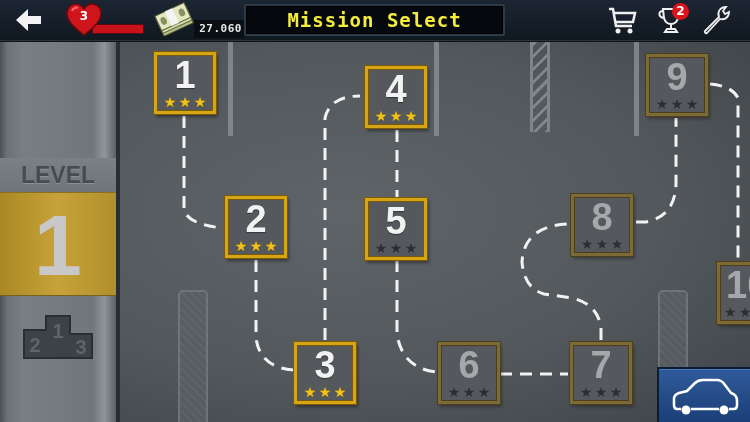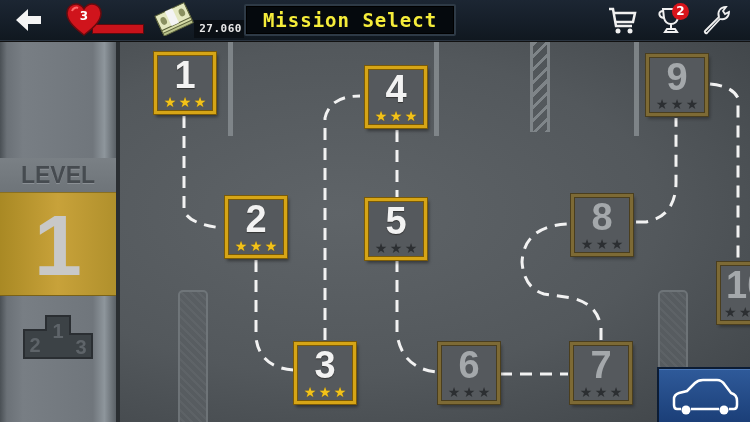--- a/index.html
+++ b/index.html
@@ -25,21 +25,21 @@
   }
   .money { position: absolute; left: 152px; top: 2px; width: 92px; height: 36px; }
   .money-icon { position: absolute; left: 0; top: 0; width: 46px; height: 34px; }
   .money-value {
     position: absolute; left: 42px; top: 18px; width: 50px; height: 18px;
     background: #0a0f14; color: #e8e8e8; font-family: "DejaVu Sans Mono", monospace;
     font-size: 11px; font-weight: bold; text-align: right; padding-right: 2px; line-height: 18px;
     letter-spacing: 0.5px;
   }
   .title-box {
-    position: absolute; left: 244px; top: 4px; width: 212px; height: 32px;
+    position: absolute; left: 244px; top: 4px; width: 261px; height: 32px;
     background: #05090d; border: 2px solid #2e3a46; border-radius: 2px;
     box-shadow: inset 0 0 0 1px #000;
   }
   .title-text {
     display: block; text-align: center; line-height: 28px;
     color: #f5ec3a; font-family: "DejaVu Sans Mono", monospace; font-weight: bold;
     font-size: 19px; letter-spacing: 1px;
   }
   .topicon { position: absolute; top: 4px; width: 34px; height: 32px; cursor: pointer; }
   .cart-btn { left: 605px; }

